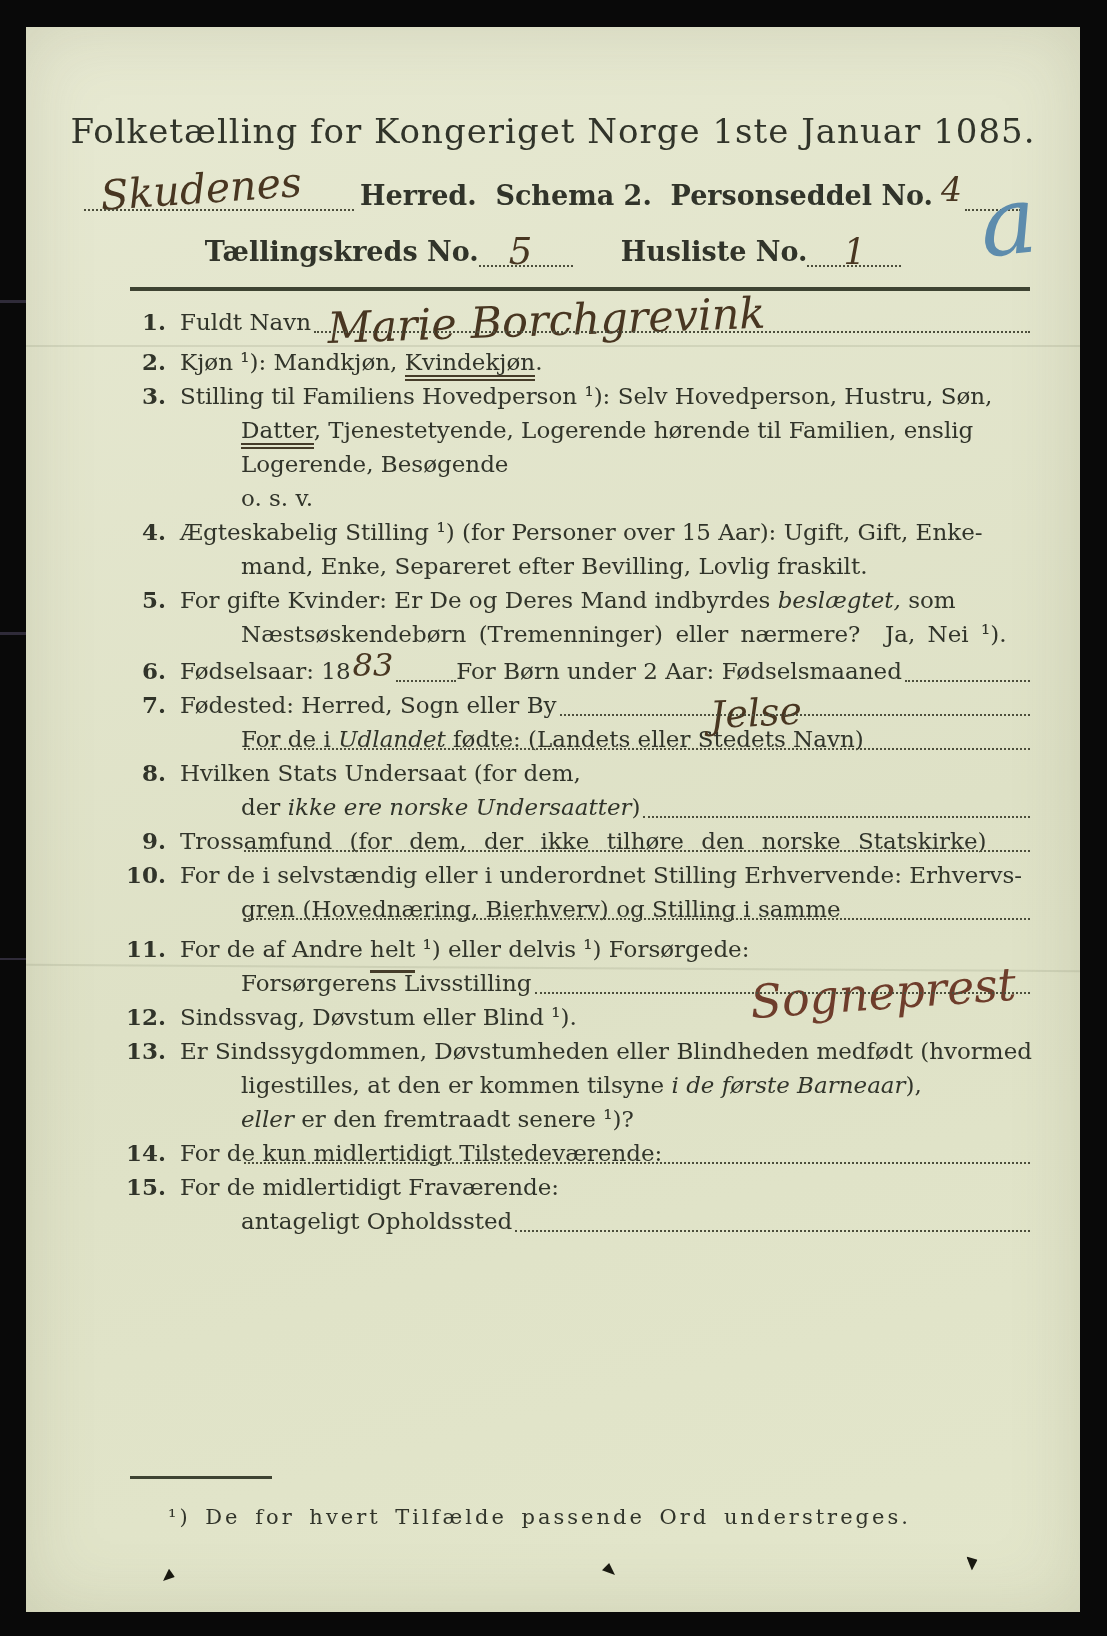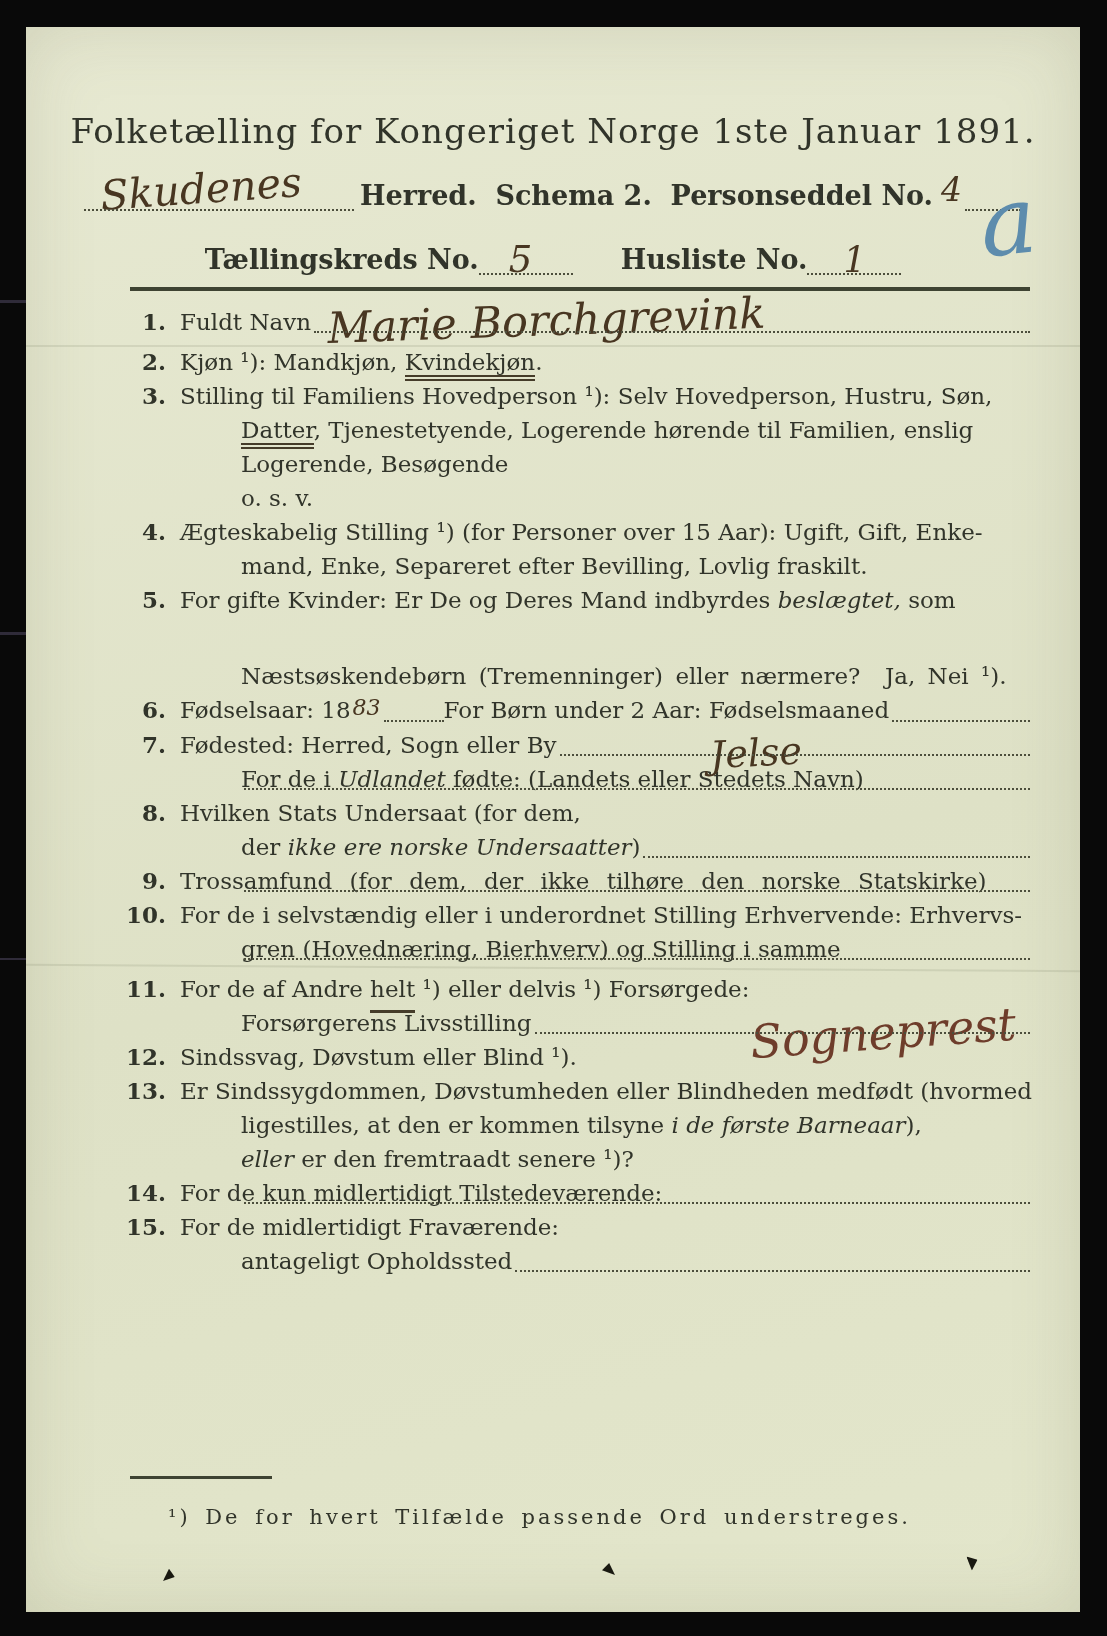--- a/index.html
+++ b/index.html
@@ -35,45 +35,45 @@
   .bold-label{font-weight:bold;}
   .place-line{flex:0 0 276px;align-self:stretch;position:relative;}
   .place-line::after{content:"";position:absolute;left:0;right:6px;bottom:6px;border-bottom:2.6px dotted var(--dot);}
   .hw{font-style:italic;color:var(--hw);white-space:nowrap;}
   .hw-place{position:absolute;left:18px;bottom:0px;font-size:41px;transform:rotate(-4deg);transform-origin:left bottom;}
   .hw-4{font-size:33px;margin-left:8px;position:relative;top:-4px;}
   .lead{flex:1 1 auto;align-self:stretch;position:relative;margin-left:3px;}
   .lead::after{content:"";position:absolute;left:0;right:0;bottom:6px;border-bottom:2.6px dotted var(--dot);}
   .lead.short{flex:0 0 60px;}
   .lead.short2{flex:0 0 56px;}
-  .l3{position:absolute;top:212px;left:0;right:0;display:flex;justify-content:center;align-items:baseline;font-size:27px;line-height:42px;font-weight:bold;white-space:nowrap;}
+  .l3{position:absolute;top:204px;left:0;right:0;display:flex;justify-content:center;align-items:baseline;font-size:27px;line-height:42px;font-weight:bold;white-space:nowrap;}
   .dotfill{width:94px;position:relative;align-self:stretch;}
   .dotfill::after{content:"";position:absolute;left:0;right:0;bottom:6px;border-bottom:2.6px dotted var(--dot);}
   .hw-5{position:absolute;left:30px;bottom:0;font-size:37px;font-weight:normal;}
   .hw-1{position:absolute;left:36px;bottom:0;font-size:35px;font-weight:normal;}
   .l3 .gap{width:48px;}
   .corner-a{position:absolute;top:148px;right:44px;font-size:94px;line-height:1;color:var(--hwblue);transform:rotate(-6deg);font-style:italic;}
   .main-rule{position:absolute;top:260px;left:104px;width:900px;height:4px;background:var(--rule);}
 
   
   .items{position:absolute;top:278px;left:0;right:0;}
   .row{display:flex;align-items:baseline;line-height:34px;font-size:23px;padding:0 50px 0 92px;white-space:nowrap;}
   .row.c{padding-left:215px;}
   .num{flex:0 0 48px;text-align:right;margin-right:14px;font-weight:bold;}
   .txt b{font-weight:normal;}
   .txt i{font-style:italic;}
   .mt6{margin-top:6px;}
-  .ws1{word-spacing:5px;margin-top:42px;}
+  .ws1{word-spacing:5px;}
   .ws2{word-spacing:10px;}
   .uhand{border-bottom:6px double #453c29;}
   .uhand2{border-bottom:3px solid #453c29;padding-bottom:8px;}
   .hw-name{position:absolute;left:14px;bottom:-6px;font-size:43px;transform:rotate(-2deg);transform-origin:left bottom;}
   .hw-jelse{position:absolute;left:32%;bottom:-8px;font-size:38px;transform:rotate(-3deg);}
   .hw-sogne{position:absolute;right:14px;bottom:-10px;font-size:46px;color:var(--hwred);transform:rotate(-4deg);}
-  .hw-83{font-size:22px;position:relative;top:-3px;margin-left:2px;}
+  .hw-83{font-size:32px;position:relative;top:-3px;margin-left:2px;}
 
   
   .end-rule{position:absolute;top:1449px;left:104px;width:142px;height:3px;background:var(--rule);}
   .footnote{position:absolute;top:1478px;left:142px;font-size:21px;letter-spacing:3px;word-spacing:5px;white-space:nowrap;}
   .speck{position:absolute;background:#191911;}
   .s1{left:138px;top:1542px;width:11px;height:13px;clip-path:polygon(0 100%,35% 0,100% 55%);transform:rotate(10deg);}
   .s2{left:576px;top:1536px;width:13px;height:12px;clip-path:polygon(0 60%,55% 0,100% 100%);}
   .s3{left:942px;top:1528px;width:10px;height:15px;clip-path:polygon(20% 100%,0 0,100% 40%);transform:rotate(-14deg);}
 </style>
 </head>
@@ -81,21 +81,21 @@
 
 <div>
   <div class="streak st1"></div>
   <div class="streak st2"></div>
   <div class="streak st3"></div>
 
   <div class="paper">
     <div class="crease c1"></div>
     <div class="crease c2"></div>
 
-    <div class="title">Folketælling for Kongeriget Norge 1ste Januar 1891.</div>
+    <div class="title">Folketælling for Kongeriget Norge 1ste Januar 1085.</div>
 
     <div class="l2">
       <span class="place-line">
         <span class="hw hw-place">Skudenes</span>
       </span>
       <span class="bold-label">Herred.&nbsp; Schema 2.&nbsp; Personseddel No.</span>
       <span class="hw hw-4">4</span>
       <span class="lead short2"></span>
     </div>
 

